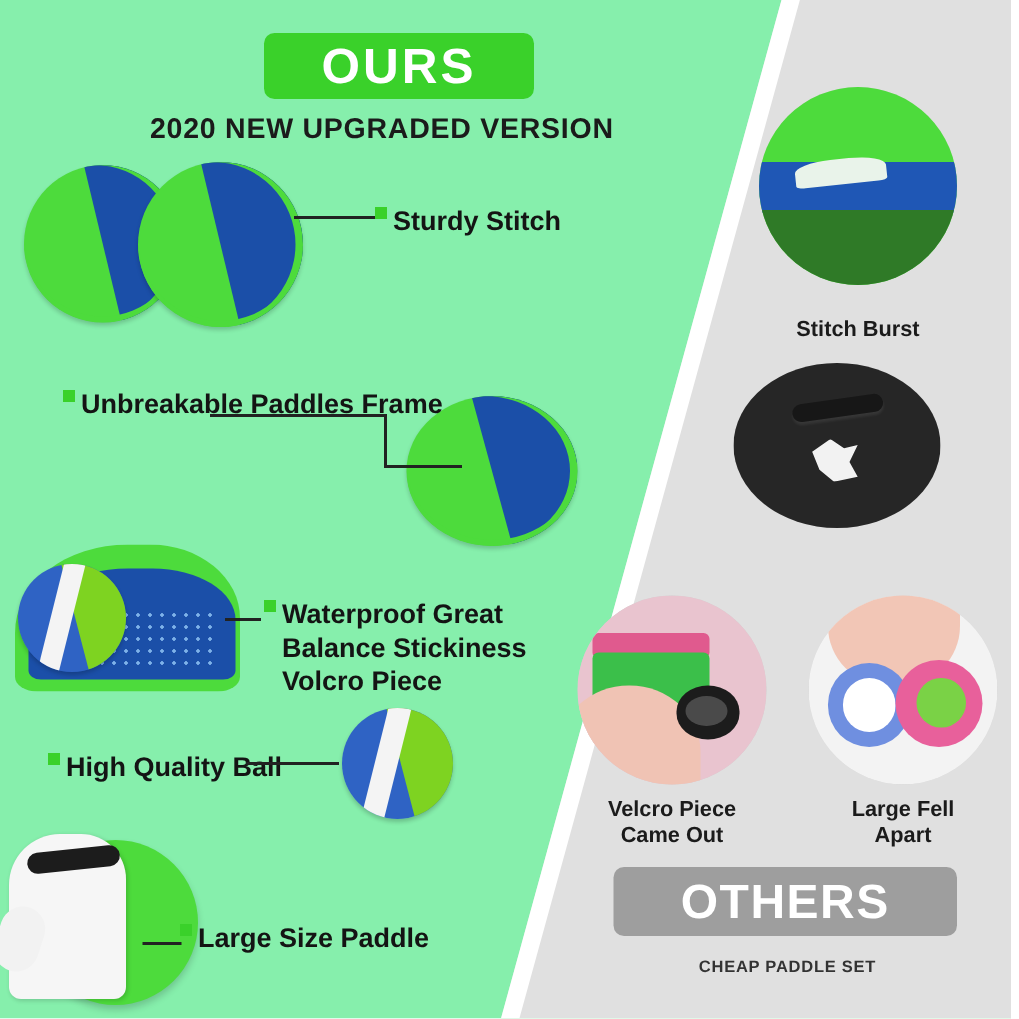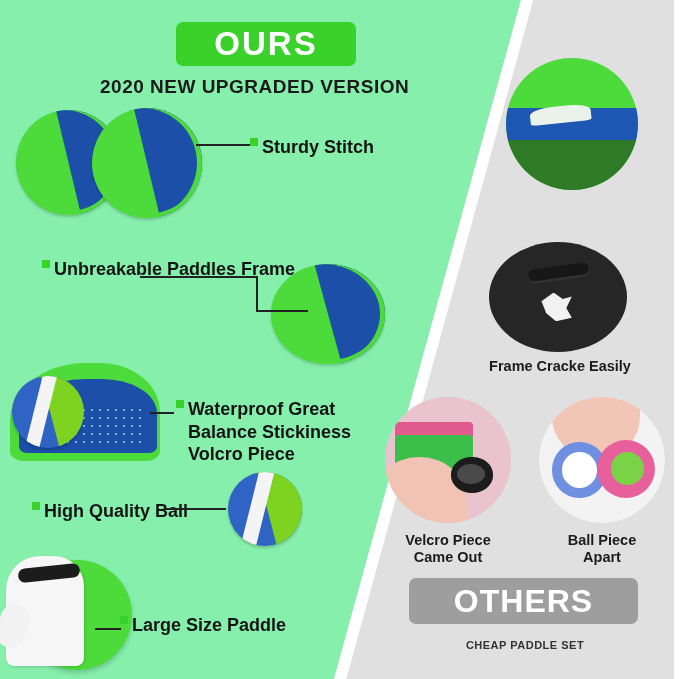--- a/index.html
+++ b/index.html
@@ -345,48 +345,48 @@
     <div class="bullet"></div>
     <div>Large Size Paddle</div>
   </div>
 
   <div class="photo" style="left:506px; top:58px; width:132px; height:132px;">
     <div class="p1-bg"></div>
     <div class="p1-blue"></div>
     <div class="p1-white"></div>
     <div class="p1-dark"></div>
   </div>
+  <div class="rcaption" style="left:504px; top:212px; width:136px;">Stitch Burst</div>
 
   <div class="photo" style="left:489px; top:242px; width:138px; height:110px;">
     <div class="p2-bg"></div>
     <div class="p2-strap"></div>
     <div class="p2-crack"></div>
   </div>
-  <div class="rcaption" style="left:462px; top:358px; width:196px;">Frame Cracke  Easily</div>
 
   <div class="photo" style="left:385px; top:397px; width:126px; height:126px;">
     <div class="p3-bg"></div>
     <div class="p3-paddle-p"></div>
     <div class="p3-paddle-g"></div>
     <div class="p3-hand"></div>
     <div class="p3-disc"></div>
     <div class="p3-disc2"></div>
   </div>
   <div class="rcaption" style="left:376px; top:532px; width:144px; white-space:pre-line;">Velcro Piece
 Came Out</div>
 
   <div class="photo" style="left:539px; top:397px; width:126px; height:126px;">
     <div class="p4-bg"></div>
     <div class="p4-hand"></div>
     <div class="p4-ball1"></div>
     <div class="p4-ball1i"></div>
     <div class="p4-ball2"></div>
     <div class="p4-ball2i"></div>
   </div>
-  <div class="rcaption" style="left:533px; top:532px; width:138px; white-space:pre-line;">Ball Piece
+  <div class="rcaption" style="left:533px; top:532px; width:138px; white-space:pre-line;">Large Fell
 Apart</div>
 
   <div class="others-banner">
     <span>OTHERS</span>
   </div>
   <div class="subtitle-others">CHEAP PADDLE SET</div>
 
 </div>
 
 </body></html>

